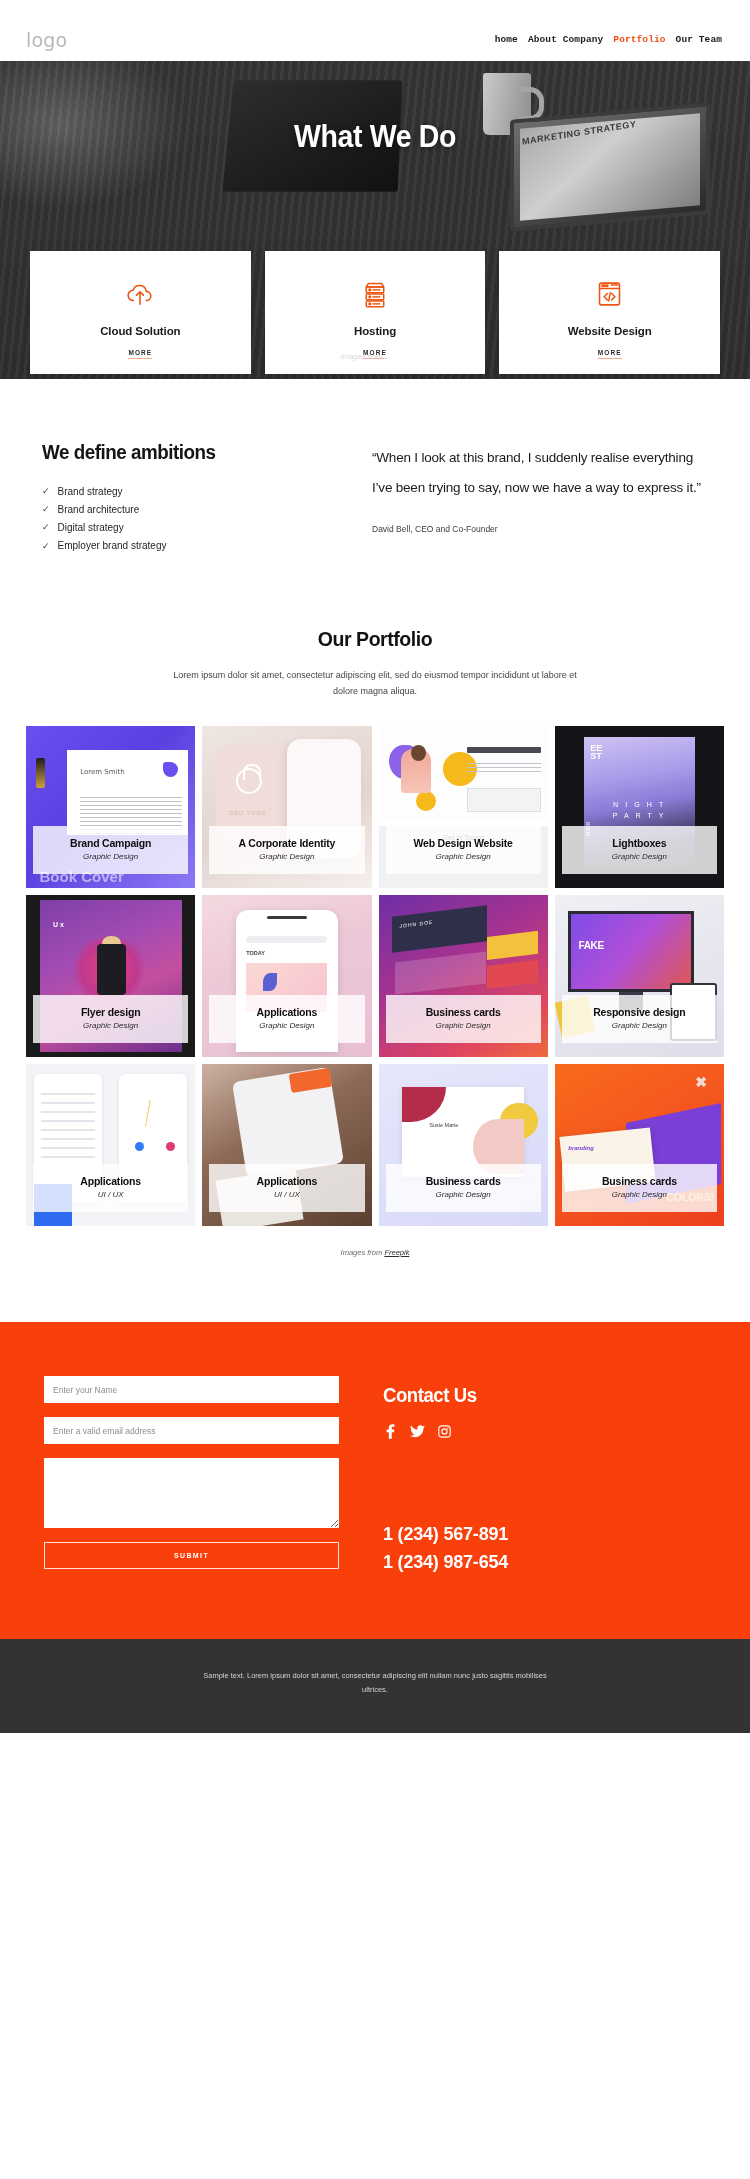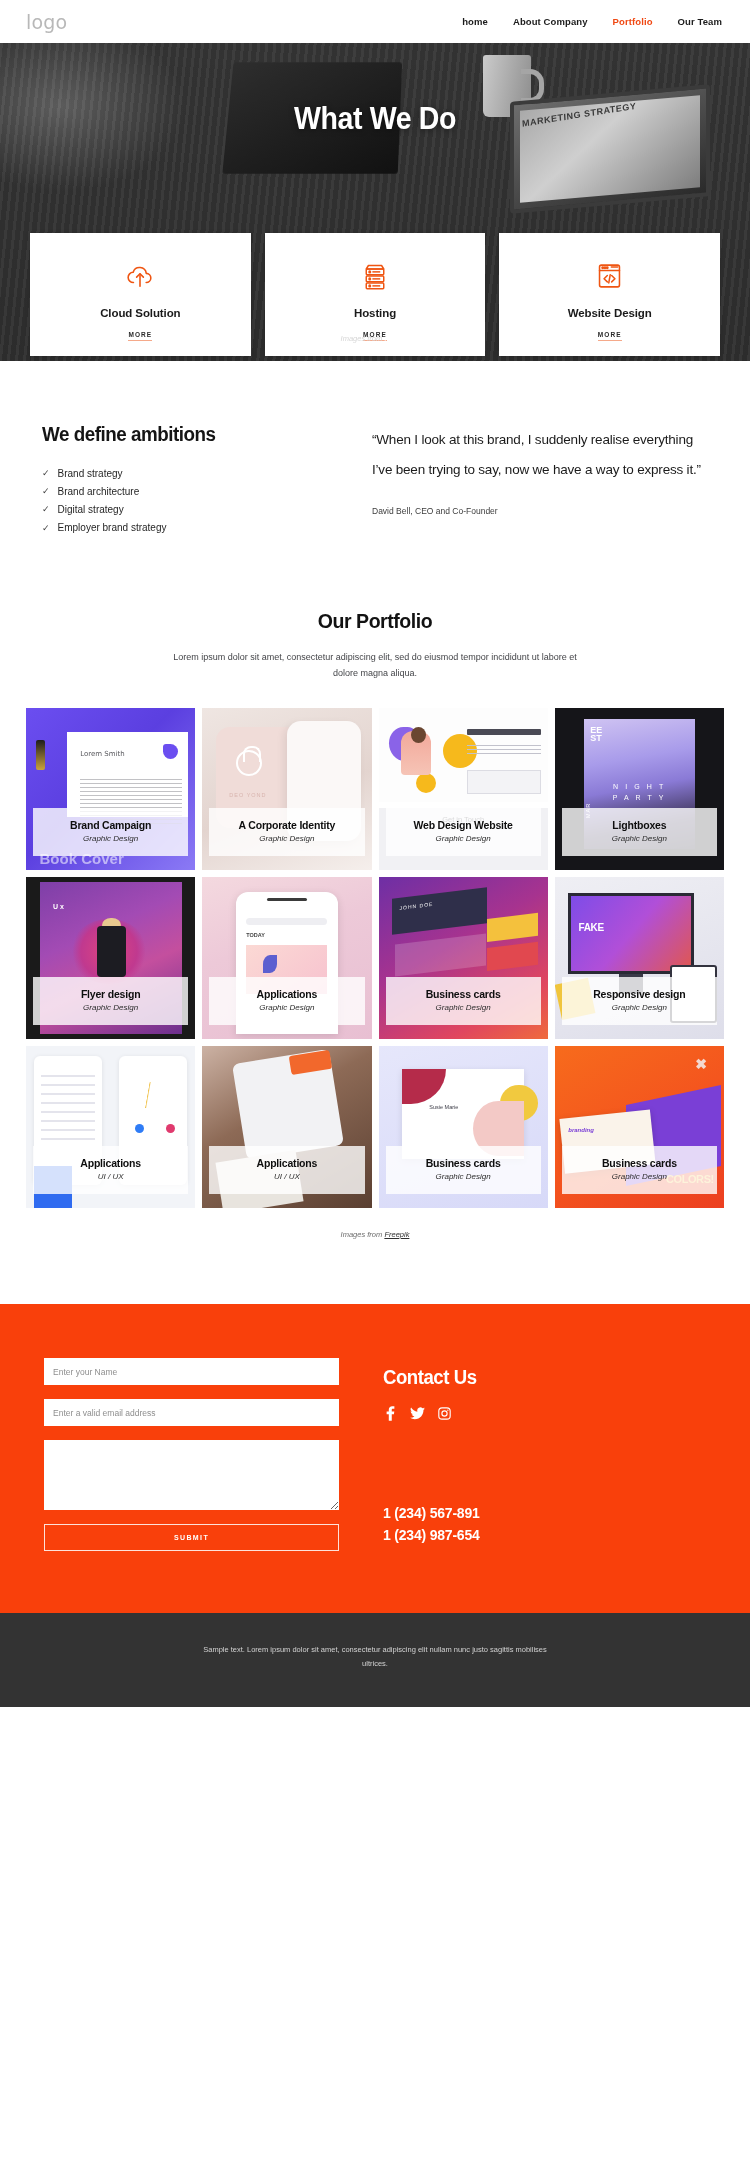--- a/index.html
+++ b/index.html
@@ -13,29 +13,30 @@
   }
 
   
   .site-header {
     height: 43px;
     background: #ffffff;
     display: flex;
     align-items: center;
     justify-content: space-between;
     padding: 0 28px 0 26px;
+    margin-top: 18px;
   }
   .logo-text {
     font-size: 19px;
     color: #b8b8b8;
     font-family: "DejaVu Sans", sans-serif;
     letter-spacing: 0.2px;
     font-weight: 400;
   }
-  .main-nav { display: flex; align-items: flex-start; gap: 25px; }
+  .main-nav { display: flex; align-items: flex-start; gap: 10px; font-family: Liberation Mono, monospace; }
   .nav-link {
     font-size: 9.5px;
     font-weight: bold;
     color: #1c1c1c;
     text-decoration: none;
     letter-spacing: 0.1px;
     white-space: nowrap;
   }
   .nav-link.active { color: #f04812; }
 
@@ -420,21 +421,21 @@
     color: #ffffff;
     letter-spacing: -0.5px;
     transform: scaleX(0.93);
     transform-origin: left;
   }
   .socials { display: flex; gap: 12px; margin-top: 17px; align-items: center; }
   .soc { width: 15px; height: 15px; display:flex; align-items:center; justify-content:center; }
   .soc svg { display:block; }
   .phones { margin-top: 82px; }
   .phone-num {
-    font-size: 14px;
+    font-size: 18px;
     font-weight: bold;
     color: #ffffff;
     letter-spacing: -0.2px;
     line-height: 1.55;
   }
 
   
   .site-footer {
     background: #333333;
     padding: 30px 20px 36px;

